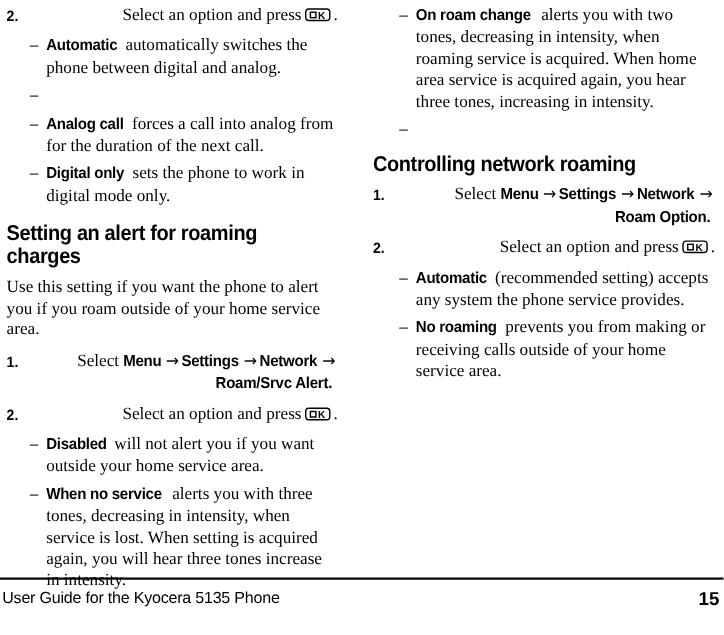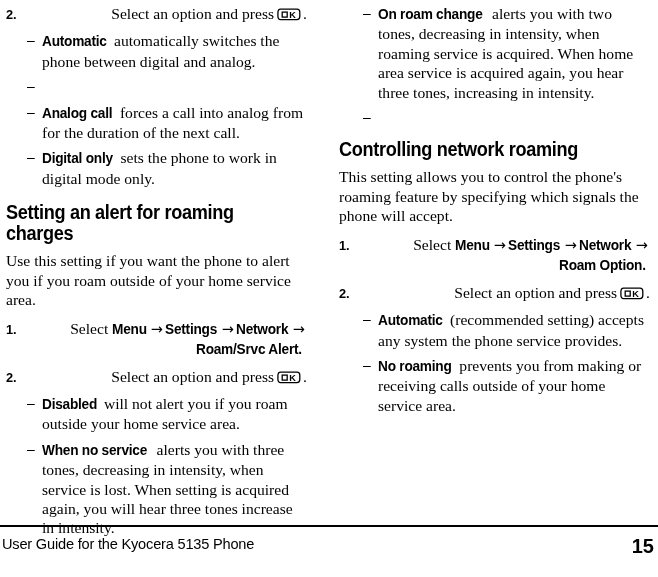--- a/index.html
+++ b/index.html
@@ -145,21 +145,21 @@
     font-size: 14.6px;
     letter-spacing: -0.2px;
     color: #000;
   }
   .footer-page {
     position: absolute;
     top: 10px;
     right: 4px;
     font-family: "Liberation Sans", "DejaVu Sans", sans-serif;
     font-weight: bold;
-    font-size: 20px;
+    font-size: 17px;
     color: #000;
   }
 </style>
 </head>
 <body>
 
 <div class="page">
 
   <div class="columns">
 
@@ -206,21 +206,21 @@
         <div class="step-num">2.</div>
         <div class="step-body"><span>Select an option and press</span><span class="okkey"><svg viewBox="0 0 24 13" width="24" height="13" aria-hidden="true">
                 <path d="M3.5 1.2 L20 1.2 Q22.8 1.2 22.8 4.2 L22.8 8.6 Q22.8 11.6 20 11.6 L3.5 11.6 Q0.9 11.6 0.9 8.0 L0.9 4.8 Q0.9 1.2 3.5 1.2 Z" fill="none" stroke="#000" stroke-width="1.3"></path>
                 <rect x="5.2" y="4.1" width="5.0" height="5.0" fill="none" stroke="#000" stroke-width="1.3"></rect>
                 <text x="12.2" y="10.1" font-family="Liberation Sans, sans-serif" font-size="9.2" font-weight="bold" fill="#000">K</text>
               </svg></span><span>.</span></div>
       </div>
 
       <div class="subitem">
         <span class="dash">–</span>
-        <span class="subitem-body"><span class="ui">Disabled</span><span> will not alert you if you roam outside your home service area.</span></span>
+        <span class="subitem-body"><span class="ui">Disabled</span><span> will not alert you if you want outside your home service area.</span></span>
       </div>
 
       <div class="subitem">
         <span class="dash">–</span>
         <span class="subitem-body"><span class="ui">When no service</span><span> alerts you with three tones, decreasing in intensity, when service is lost. When setting is acquired again, you will hear three tones increase in intensity.</span></span>
       </div>
 
     </div>
 
     <div class="col col-right">
@@ -229,21 +229,20 @@
         <span class="dash">–</span>
         <span class="subitem-body"><span class="ui">On roam change</span><span> alerts you with two tones, decreasing in intensity, when roaming service is acquired. When home area service is acquired again, you hear three tones, increasing in intensity.</span></span>
       </div>
 
       <div class="subitem">
         <span class="dash">–</span>
       </div>
 
       <h2 class="heading heading-right">Controlling network roaming</h2>
 
-      <p class="para">This setting allows you to control the phone's roaming feature by specifying which signals the phone will accept.</p>
 
       <div class="step">
         <div class="step-num">1.</div>
         <div class="step-body"><span>Select</span>&nbsp;<span class="ui">Menu</span><span class="arrow">→</span><span class="ui">Settings</span><span class="arrow">→</span><span class="ui">Network</span><span class="arrow">→</span><span class="ui">Roam Option.</span></div>
       </div>
 
       <div class="step">
         <div class="step-num">2.</div>
         <div class="step-body"><span>Select an option and press</span><span class="okkey"><svg viewBox="0 0 24 13" width="24" height="13" aria-hidden="true">
                 <path d="M3.5 1.2 L20 1.2 Q22.8 1.2 22.8 4.2 L22.8 8.6 Q22.8 11.6 20 11.6 L3.5 11.6 Q0.9 11.6 0.9 8.0 L0.9 4.8 Q0.9 1.2 3.5 1.2 Z" fill="none" stroke="#000" stroke-width="1.3"></path>

